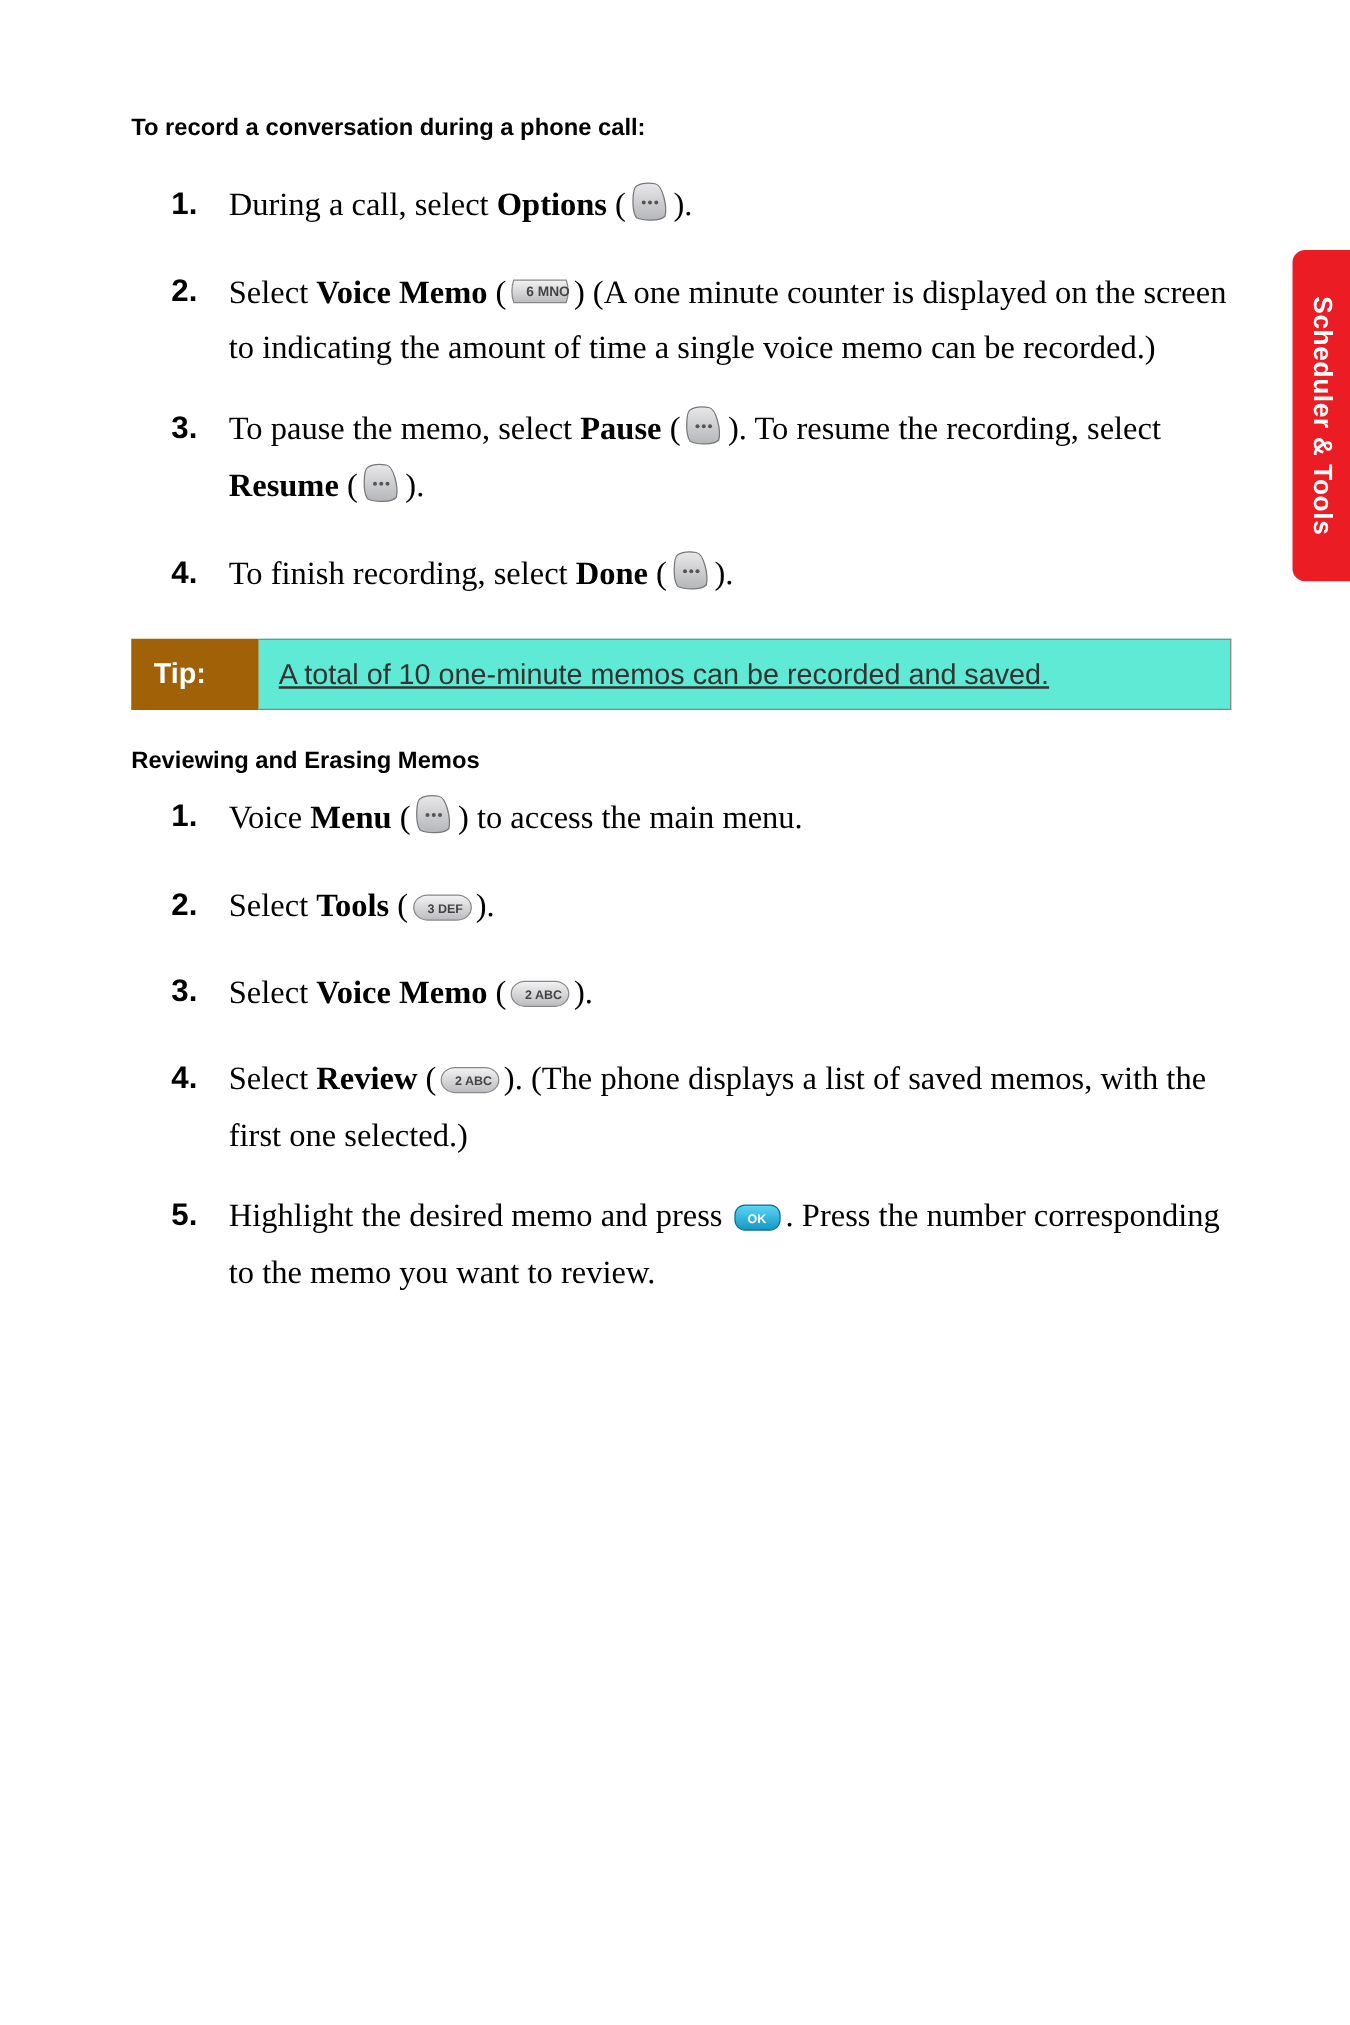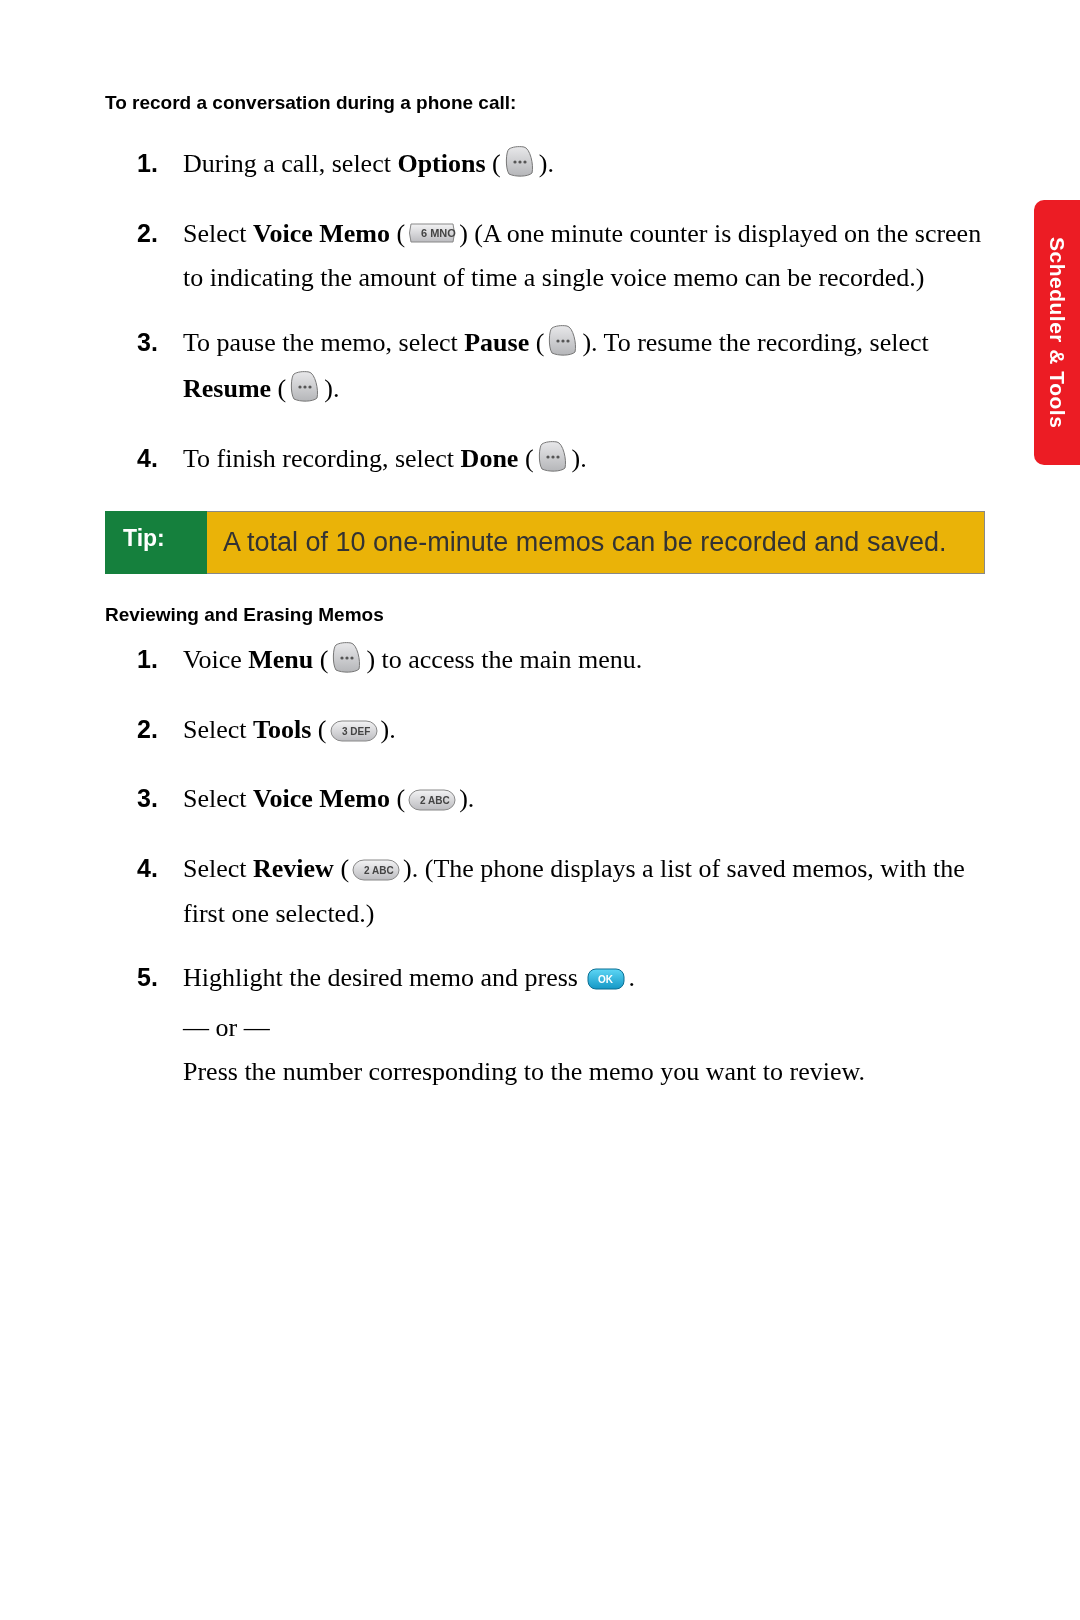--- a/index.html
+++ b/index.html
@@ -88,39 +88,40 @@
   .okkey {
     display: inline-block;
     vertical-align: -5px;
     margin: 0 2px;
   }
   .tip-row {
     display: flex;
     margin: 16px 0 30px 0;
   }
   .tip-label {
-    background: #15803d;
+    background: #a16207;
     color: #fff;
     font-family: Arial, Helvetica, sans-serif;
     font-weight: bold;
     font-size: 23px;
     padding: 14px 18px;
     width: 66px;
     flex: 0 0 auto;
   }
   .tip-body {
-    background: #eab308;
+    background: #5eead4;
     border: 1px solid #888;
     border-left: none;
     font-family: Arial, Helvetica, sans-serif;
-    font-size: 27px;
+    font-size: 23px;
     line-height: 1.35;
     padding: 12px 16px 12px 16px;
     flex: 1 1 auto;
     color: #333;
+    text-decoration: underline;
   }
   h2.section {
     font-family: Arial, Helvetica, sans-serif;
     font-weight: bold;
     font-size: 19px;
     margin: 0 0 14px 0;
   }
   .or-line {
     display: block;
     margin: 4px 0;
@@ -245,19 +246,18 @@
             <rect x="2" y="2" rx="11" ry="11" width="46" height="20" fill="url(#gpad)" stroke="#888"></rect>
             <text x="13" y="16" font-family="Arial" font-size="10" font-weight="bold" fill="#444">2 ABC</text>
           </svg></span><span>). (The phone displays a list of saved memos, with the first one selected.)</span>
     </li>
     <li>
       <span class="num">5.</span>
       <span>Highlight the desired memo and press </span><span class="okkey"><svg width="40" height="24" viewBox="0 0 40 24">
             <rect x="2" y="2" rx="8" ry="8" width="36" height="20" fill="url(#gok)" stroke="#0b6e93"></rect>
             <text x="12" y="16" font-family="Arial" font-size="10" font-weight="bold" fill="#fff">OK</text>
           </svg></span><span>.</span>
-      <span class="or-line">— or —</span>
       <span>Press the number corresponding to the memo you want to review.</span>
     </li>
   </ol>
 
 
 </div>
 
 </body></html>

